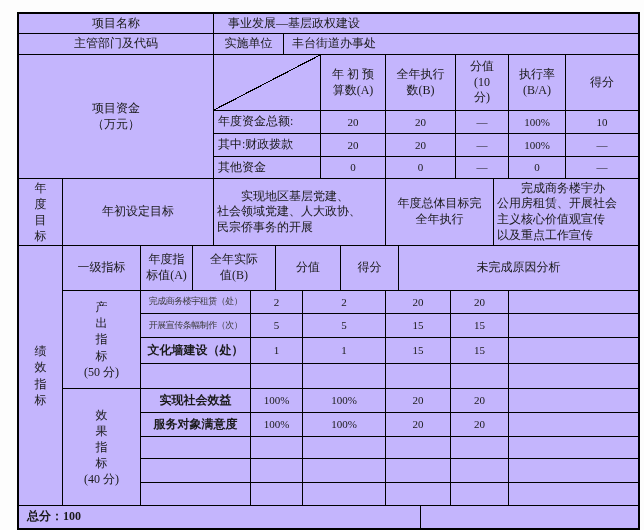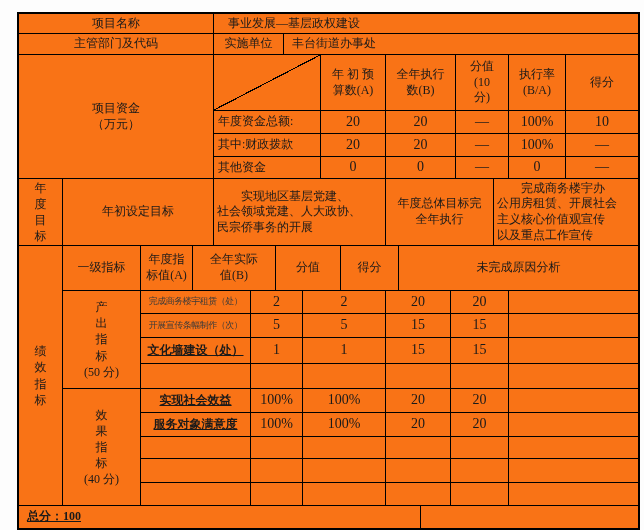--- a/index.html
+++ b/index.html
@@ -1,33 +1,33 @@
 <!DOCTYPE html>
 <html><head>
 <meta charset="utf-8">
 <style>
   * { box-sizing: border-box; margin: 0; padding: 0; }
   html, body { width: 644px; height: 530px; background: #fdfdfd; }
   body { font-family: "Liberation Serif", "DejaVu Serif", serif; color: #1a1a1a; position: relative; }
   .doc { position: absolute; left: 17px; top: 12px; width: 623px; height: 518px;
-         border: 2px solid #000; display: flex; flex-direction: column; background: #f97316; }
+         border: 2px solid #000; display: flex; flex-direction: column; background: #c4b5fd; }
   .row { display: flex; min-height: 0; }
   .col { display: flex; flex-direction: column; flex: 1; min-width: 0; }
   .cell { display: flex; align-items: center; justify-content: center;
           font-size: 12px; line-height: 1.3; overflow: hidden; }
   .br { border-right: 1px solid #000; }
   .bb { border-bottom: 1px solid #000; }
   .f1 { flex: 1; }
   .left { justify-content: flex-start; text-align: center; }
   .pre { white-space: pre-line; text-align: center; }
   .txt { white-space: pre-line; width: 100%; }
   .indent { text-indent: 2em; text-align: left; }
-  .bold { font-weight: bold; text-decoration: underline; }
+  .bold { font-weight: bold; }
   .sm { font-size: 9px; color: #3a3a3a; letter-spacing: -0.5px; }
-  .val { font-size: 14px; text-align: center; }
+  .val { font-size: 11px; text-align: center; }
   .pl4 { padding-left: 4px; } .pl8 { padding-left: 8px; } .pl14 { padding-left: 14px; }
   .pr2 { padding: 0 3px; }
   
   .w44{width:44px}.w52{width:52px}.w53{width:53px}.w57{width:57px}.w58{width:58px}
   .w65{width:65px}.w70{width:70px}.w78{width:78px}.w83{width:83px}.w107{width:107px}
   .w108{width:108px}.w110{width:110px}.w151{width:151px}.w172{width:172px}
   .w195{width:195px}.w490{width:402px}
   
   .h20{height:20px}.h21{height:21px}.h22{height:22px}.h23{height:23px}.h24{height:24px}
   .h26{height:26px}.h45{height:45px}.h56{height:56px}.h67{height:67px}

